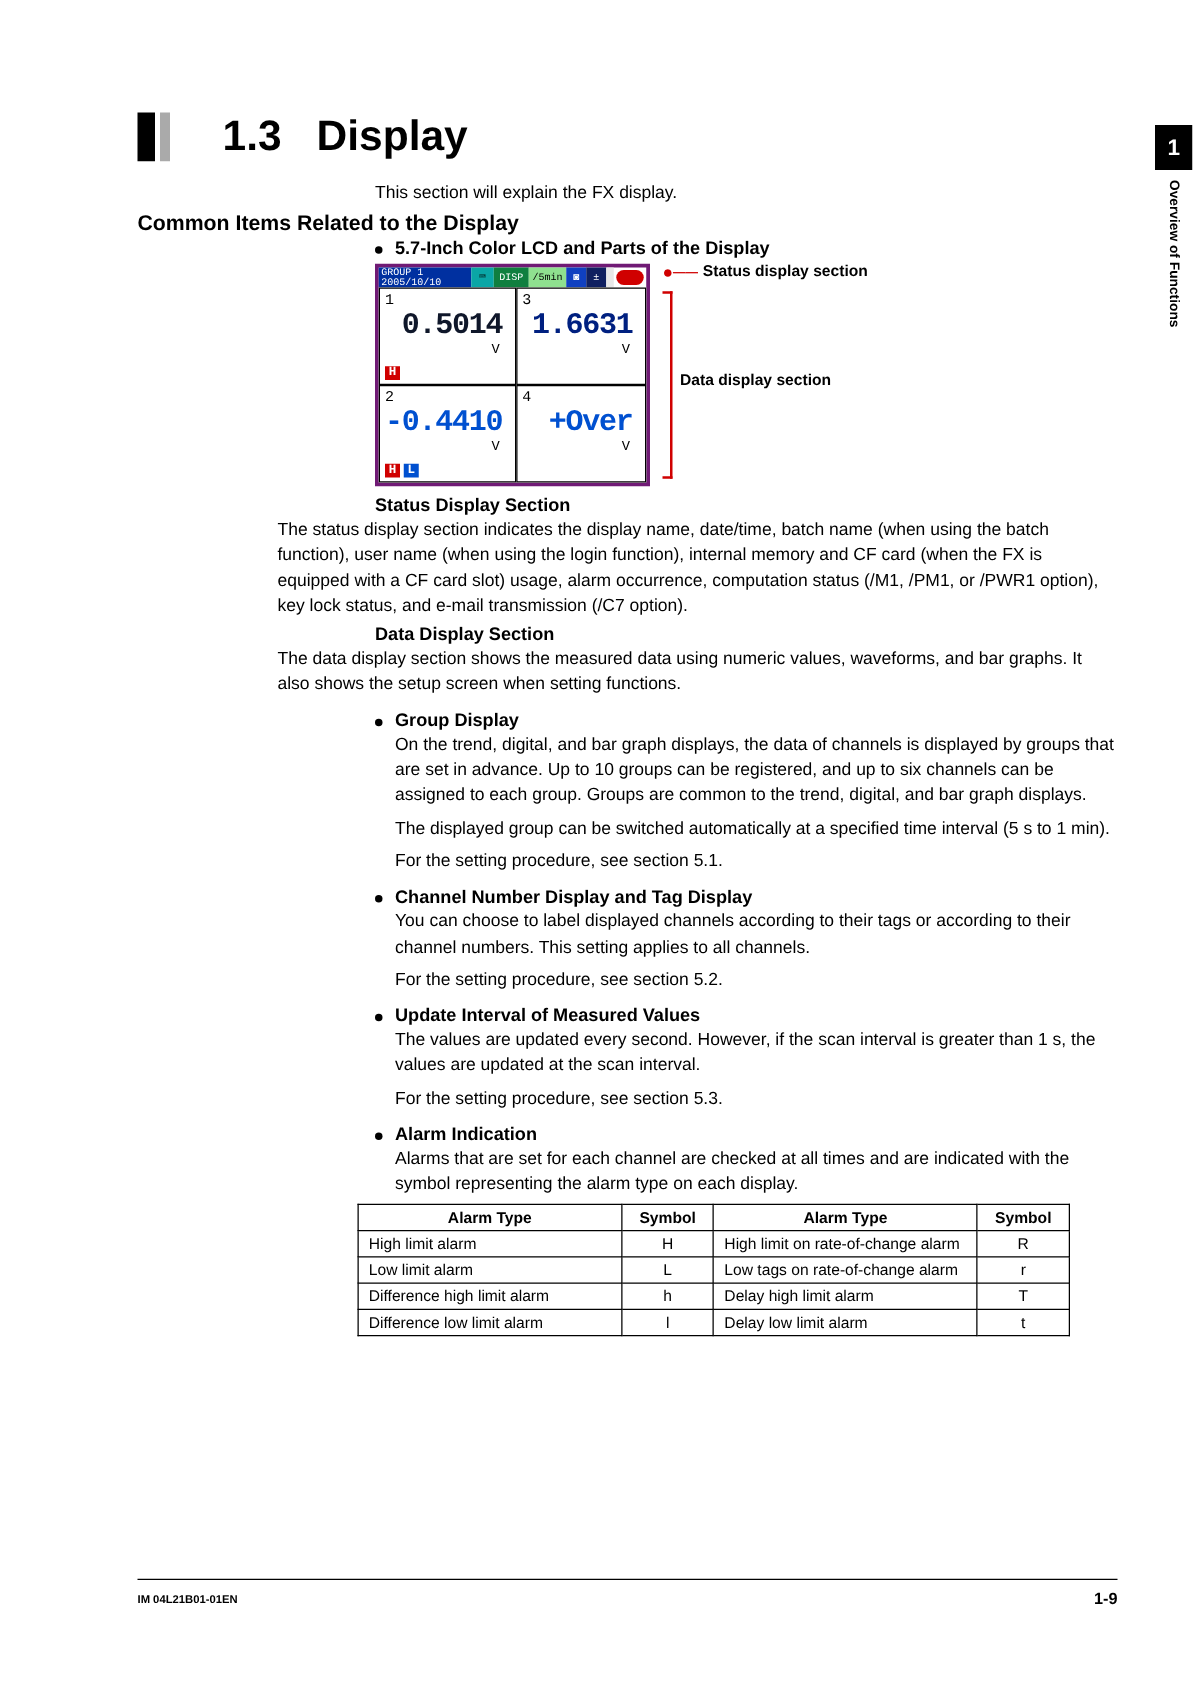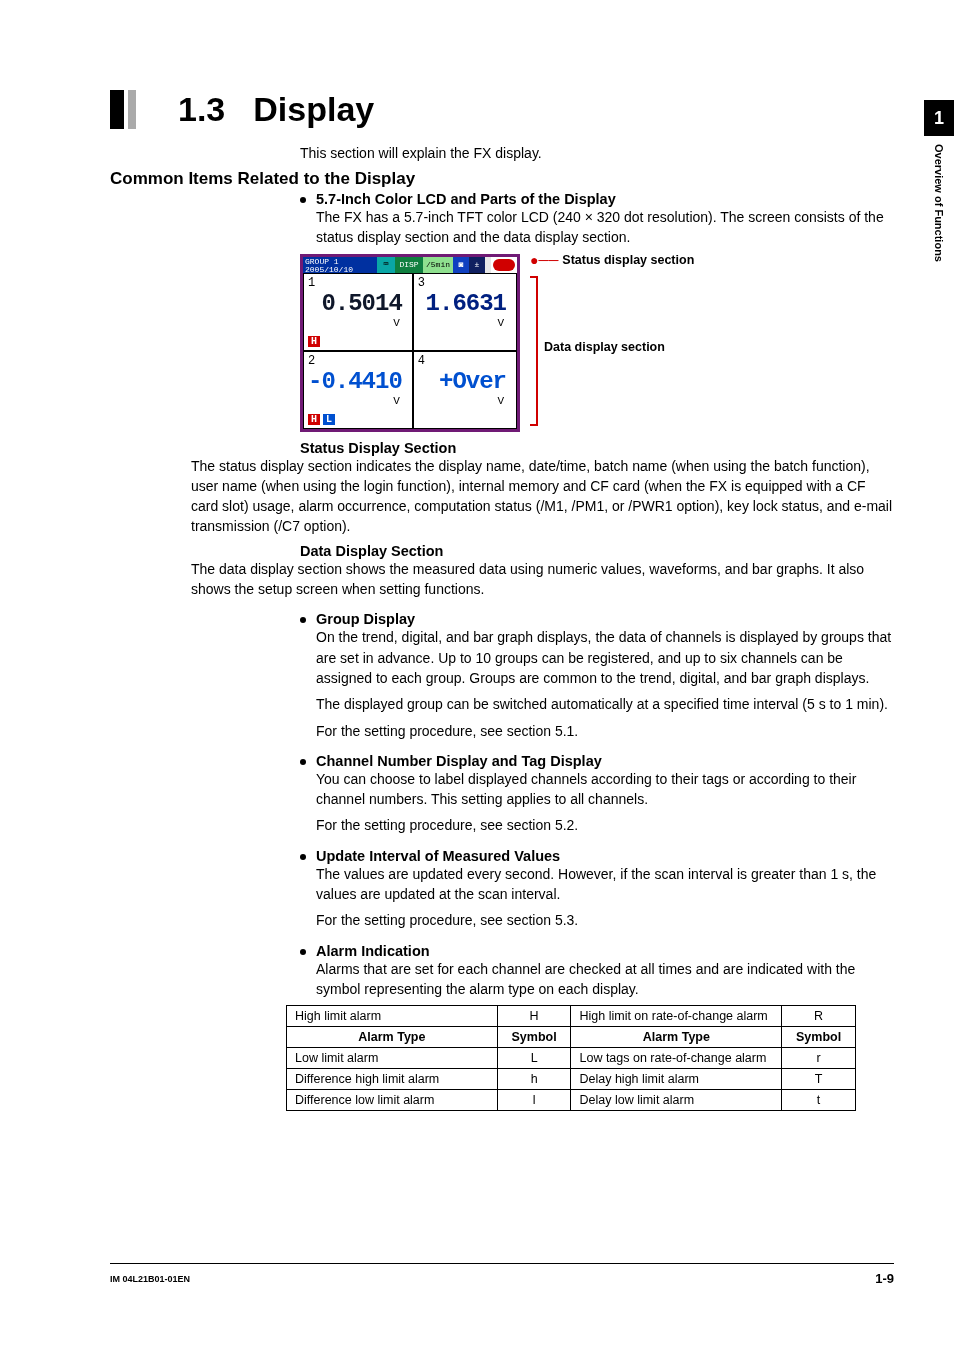--- a/index.html
+++ b/index.html
@@ -12,21 +12,21 @@
   .h-black { width: 14px; background: #000; }
   .h-gray  { width: 8px;  background: #aaa; margin-left: 4px; }
   .h-text  { font-size: 34px; font-weight: bold; margin-left: 42px; display: flex; align-items: center; }
   .h-num   { margin-right: 28px; }
   .intro   { margin-left: 190px; font-size: 14px; margin-bottom: 8px; }
   .sect-h  { font-size: 17px; font-weight: bold; margin-top: 6px; margin-bottom: 2px; }
   .bullet-row { display: flex; margin-left: 190px; }
   .bullet  { width: 6px; height: 6px; background: #000; border-radius: 50%; margin-top: 6px; margin-right: 10px; flex-shrink: 0; }
   .b-title { font-size: 14.5px; font-weight: bold; }
   .body    { margin-left: 206px; font-size: 14px; line-height: 1.45; margin-bottom: 6px; }
-  .body2   { margin-left: 81px; font-size: 14px; line-height: 1.45; }
+  .body2   { margin-left: 112px; font-size: 14px; line-height: 1.45; }
   .sub-h   { margin-left: 190px; font-size: 14.5px; font-weight: bold; margin-top: 6px; }
   .group   { margin-top: 12px; }
   
   .shot-wrap { margin-left: 190px; display: flex; align-items: flex-start; margin-top: 4px; margin-bottom: 8px; }
   .shot { width: 220px; border: 3px solid #701a75; font-family: "Courier New", monospace; position: relative; }
   .status-bar { height: 16px; display: flex; align-items: stretch; font-size: 8px; color: #fff; }
   .sb-left  { background: #0030a0; flex: 0 0 74px; padding: 1px 2px; line-height: 1; }
   .sb-cell  { display: flex; align-items: center; justify-content: center; padding: 0 3px; }
   .sb-kb  { background: #0aa6a6; color:#000; flex:0 0 18px; font-size:9px; }
   .sb-disp{ background: #0f7f3f; color:#fff; flex:0 0 28px; }
@@ -80,21 +80,20 @@
   </div>
 
   <div class="intro">This section will explain the FX display.</div>
 
   <div class="sect-h">Common Items Related to the Display</div>
 
   <div class="bullet-row">
     <div class="bullet"></div>
     <div class="b-title">5.7-Inch Color LCD and Parts of the Display</div>
   </div>
-  <div class="body">The FX has a 5.7-inch TFT color LCD (240 × 320 dot resolution). The screen consists of the status display section and the data display section.</div>
 
   <div class="shot-wrap">
     <div class="shot">
       <div class="status-bar">
         <div class="sb-left">
           <div>GROUP 1</div>
           <div>2005/10/10 10:10:10</div>
         </div>
         <div class="sb-cell sb-kb">⌨</div>
         <div class="sb-cell sb-disp">DISP</div>
@@ -183,32 +182,32 @@
   <div class="group">
     <div class="bullet-row">
         <div class="bullet"></div>
       <div class="b-title">Alarm Indication</div>
       </div>
     <div class="body">Alarms that are set for each channel are checked at all times and are indicated with the symbol representing the alarm type on each display.</div>
 
     <table class="alarm">
       <tbody>
           <tr>
+        <th>Alarm Type</th>
+        <th>Symbol</th>
+        <th>Alarm Type</th>
+        <th>Symbol</th>
+      </tr>
+      <tr>
         <td class="at">High limit alarm</td>
         <td class="sym">H</td>
         <td class="at">High limit on rate-of-change alarm</td>
         <td class="sym">R</td>
       </tr>
       <tr>
-        <th>Alarm Type</th>
-        <th>Symbol</th>
-        <th>Alarm Type</th>
-        <th>Symbol</th>
-      </tr>
-      <tr>
         <td class="at">Low limit alarm</td>
         <td class="sym">L</td>
         <td class="at">Low tags on rate-of-change alarm</td>
         <td class="sym">r</td>
       </tr>
       <tr>
         <td class="at">Difference high limit alarm</td>
         <td class="sym">h</td>
         <td class="at">Delay high limit alarm</td>
         <td class="sym">T</td>

